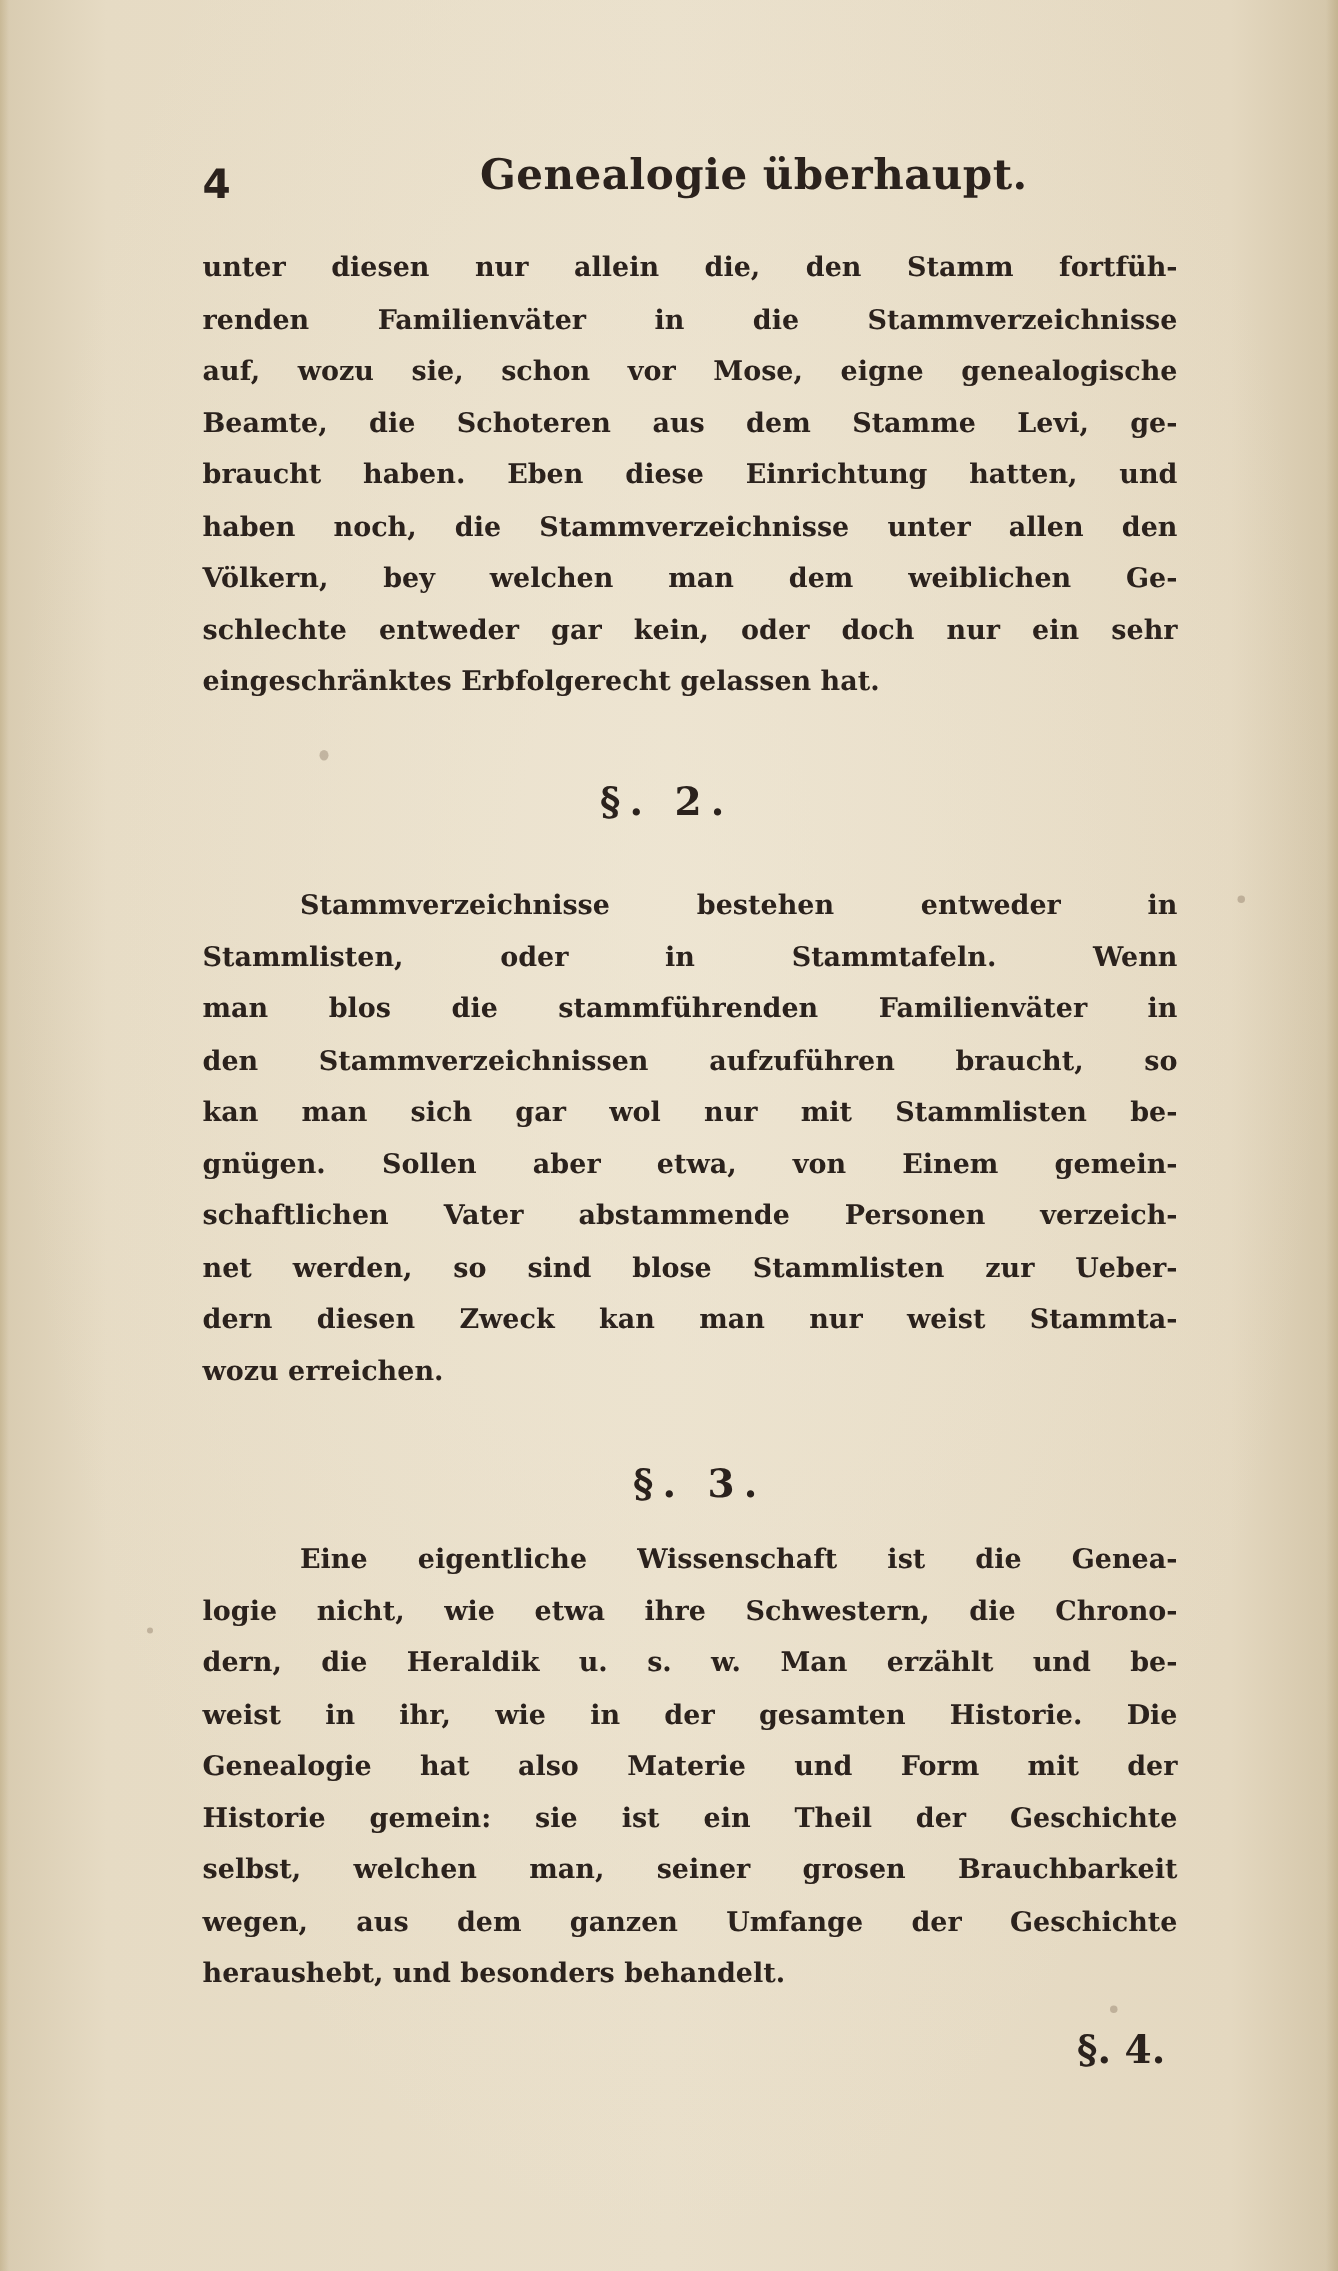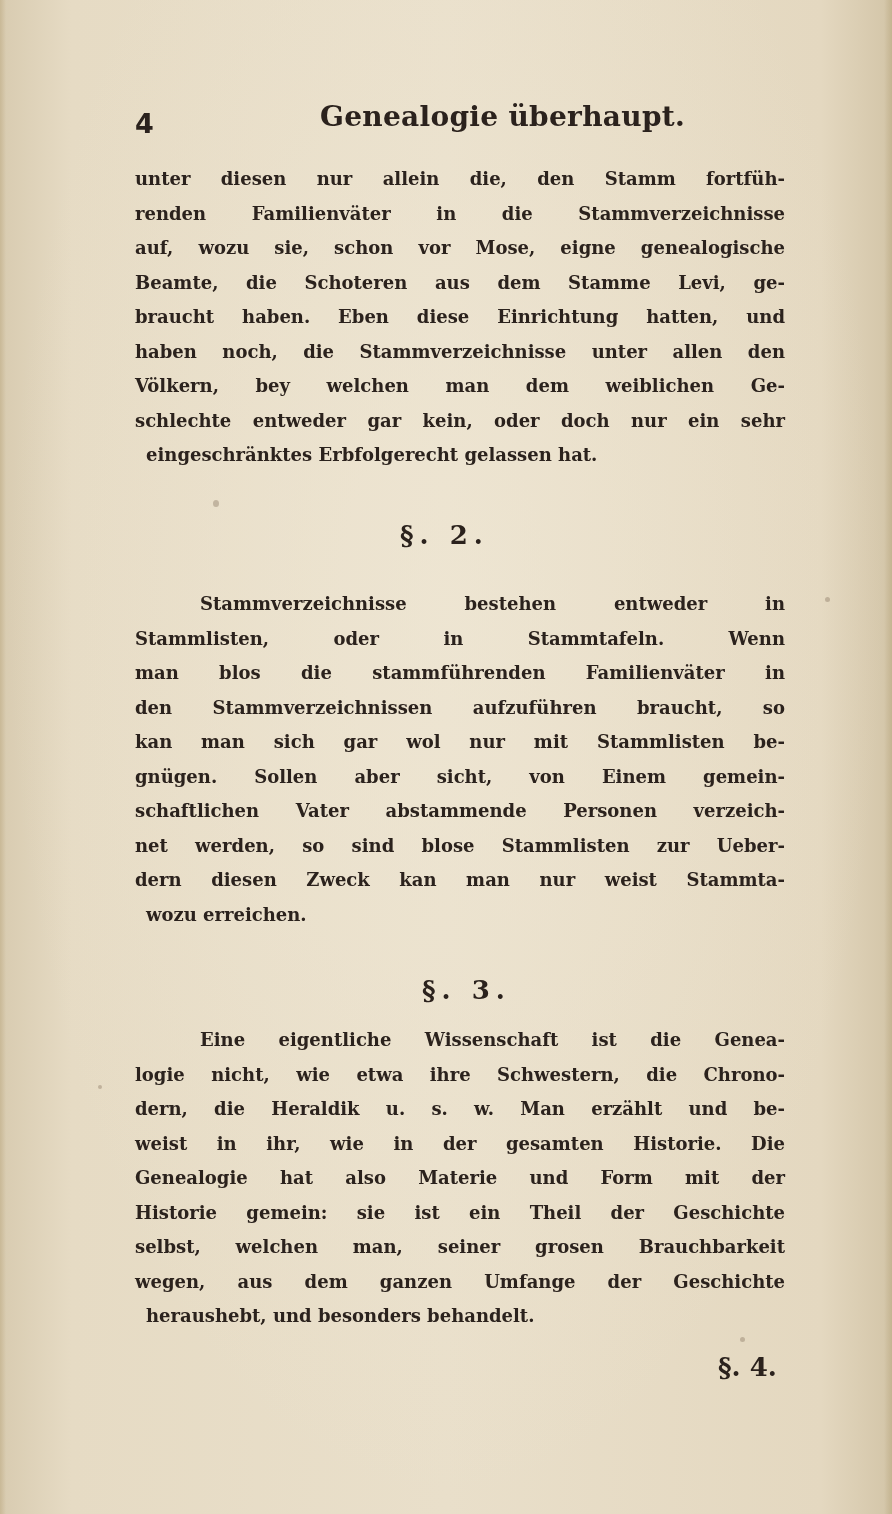--- a/index.html
+++ b/index.html
@@ -65,21 +65,20 @@
     }
     .line {
       display: block;
       white-space: nowrap;
       text-align: justify;
       text-align-last: justify;
       height: 34.5px;
     }
     .line.last {
       text-align-last: left;
-      margin-left: 11px;
     }
     .line.indent {
       padding-left: 65px;
     }
     .section-mark {
       position: absolute;
       font-size: 26px;
       font-weight: bold;
       letter-spacing: 6px;
     }
@@ -125,21 +124,21 @@
     <span class="line last">eingeschränktes Erbfolgerecht gelassen hat.</span>
   </div>
 
   <div class="section-mark" style="left:400px;top:520px;">§. 2.</div>
   <div class="body-text" style="top:587px;">
     <span class="line indent">Stammverzeichnisse bestehen entweder in</span>
     <span class="line">Stammlisten, oder in Stammtafeln. Wenn</span>
     <span class="line">man blos die stammführenden Familienväter in</span>
     <span class="line">den Stammverzeichnissen aufzuführen braucht, so</span>
     <span class="line">kan man sich gar wol nur mit Stammlisten be-</span>
-    <span class="line">gnügen. Sollen aber sicht, von Einem gemein-</span>
+    <span class="line">gnügen. Sollen aber etwa, von Einem gemein-</span>
     <span class="line">schaftlichen Vater abstammende Personen verzeich-</span>
     <span class="line">net werden, so sind blose Stammlisten zur Ueber-</span>
     <span class="line">dern diesen Zweck kan man nur weist Stammta-</span>
     <span class="line last">wozu erreichen.</span>
   </div>
 
   <div class="section-mark" style="left:422px;top:975px;">§. 3.</div>
   <div class="body-text" style="top:1023px;">
     <span class="line indent">Eine eigentliche Wissenschaft ist die Genea-</span>
     <span class="line">logie nicht, wie etwa ihre Schwestern, die Chrono-</span>

